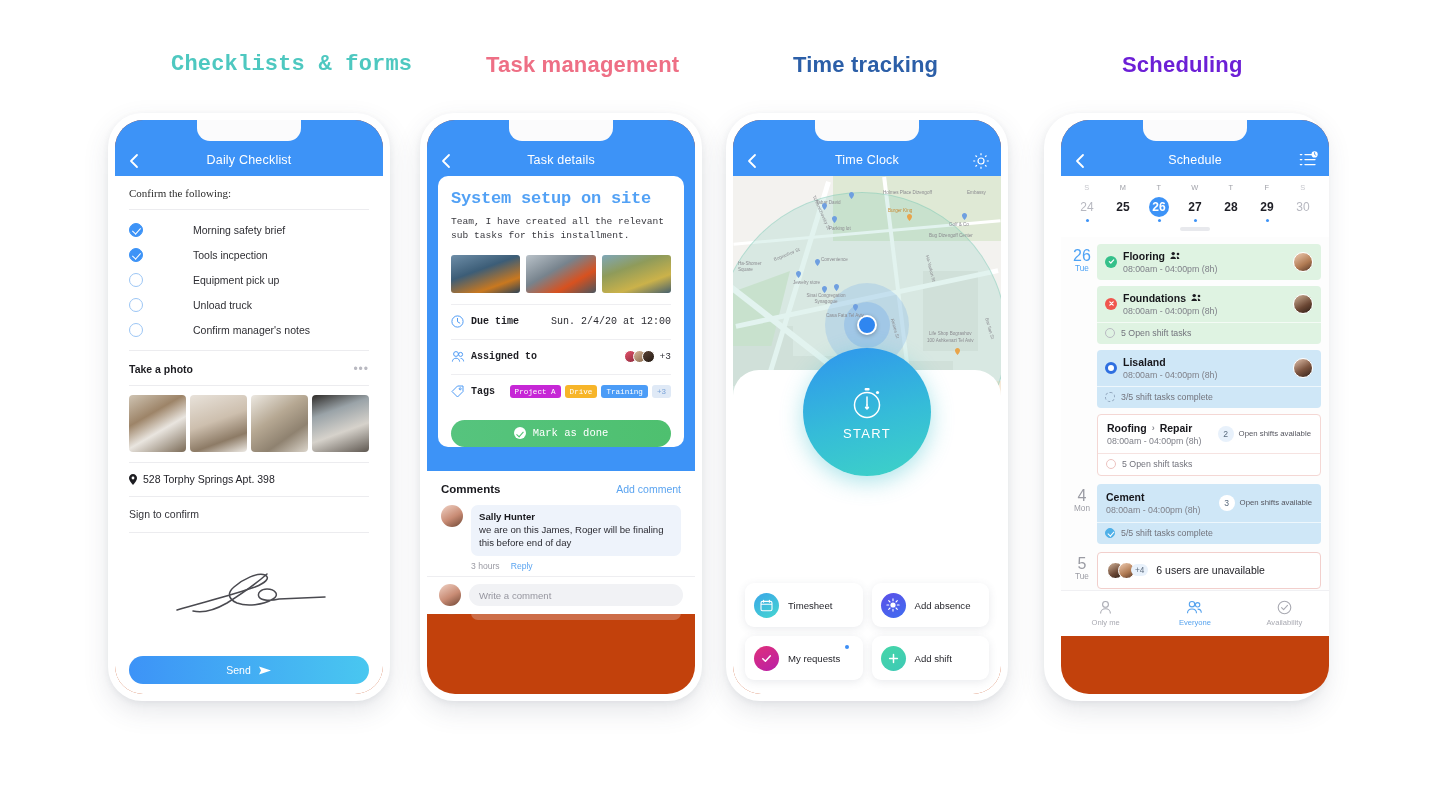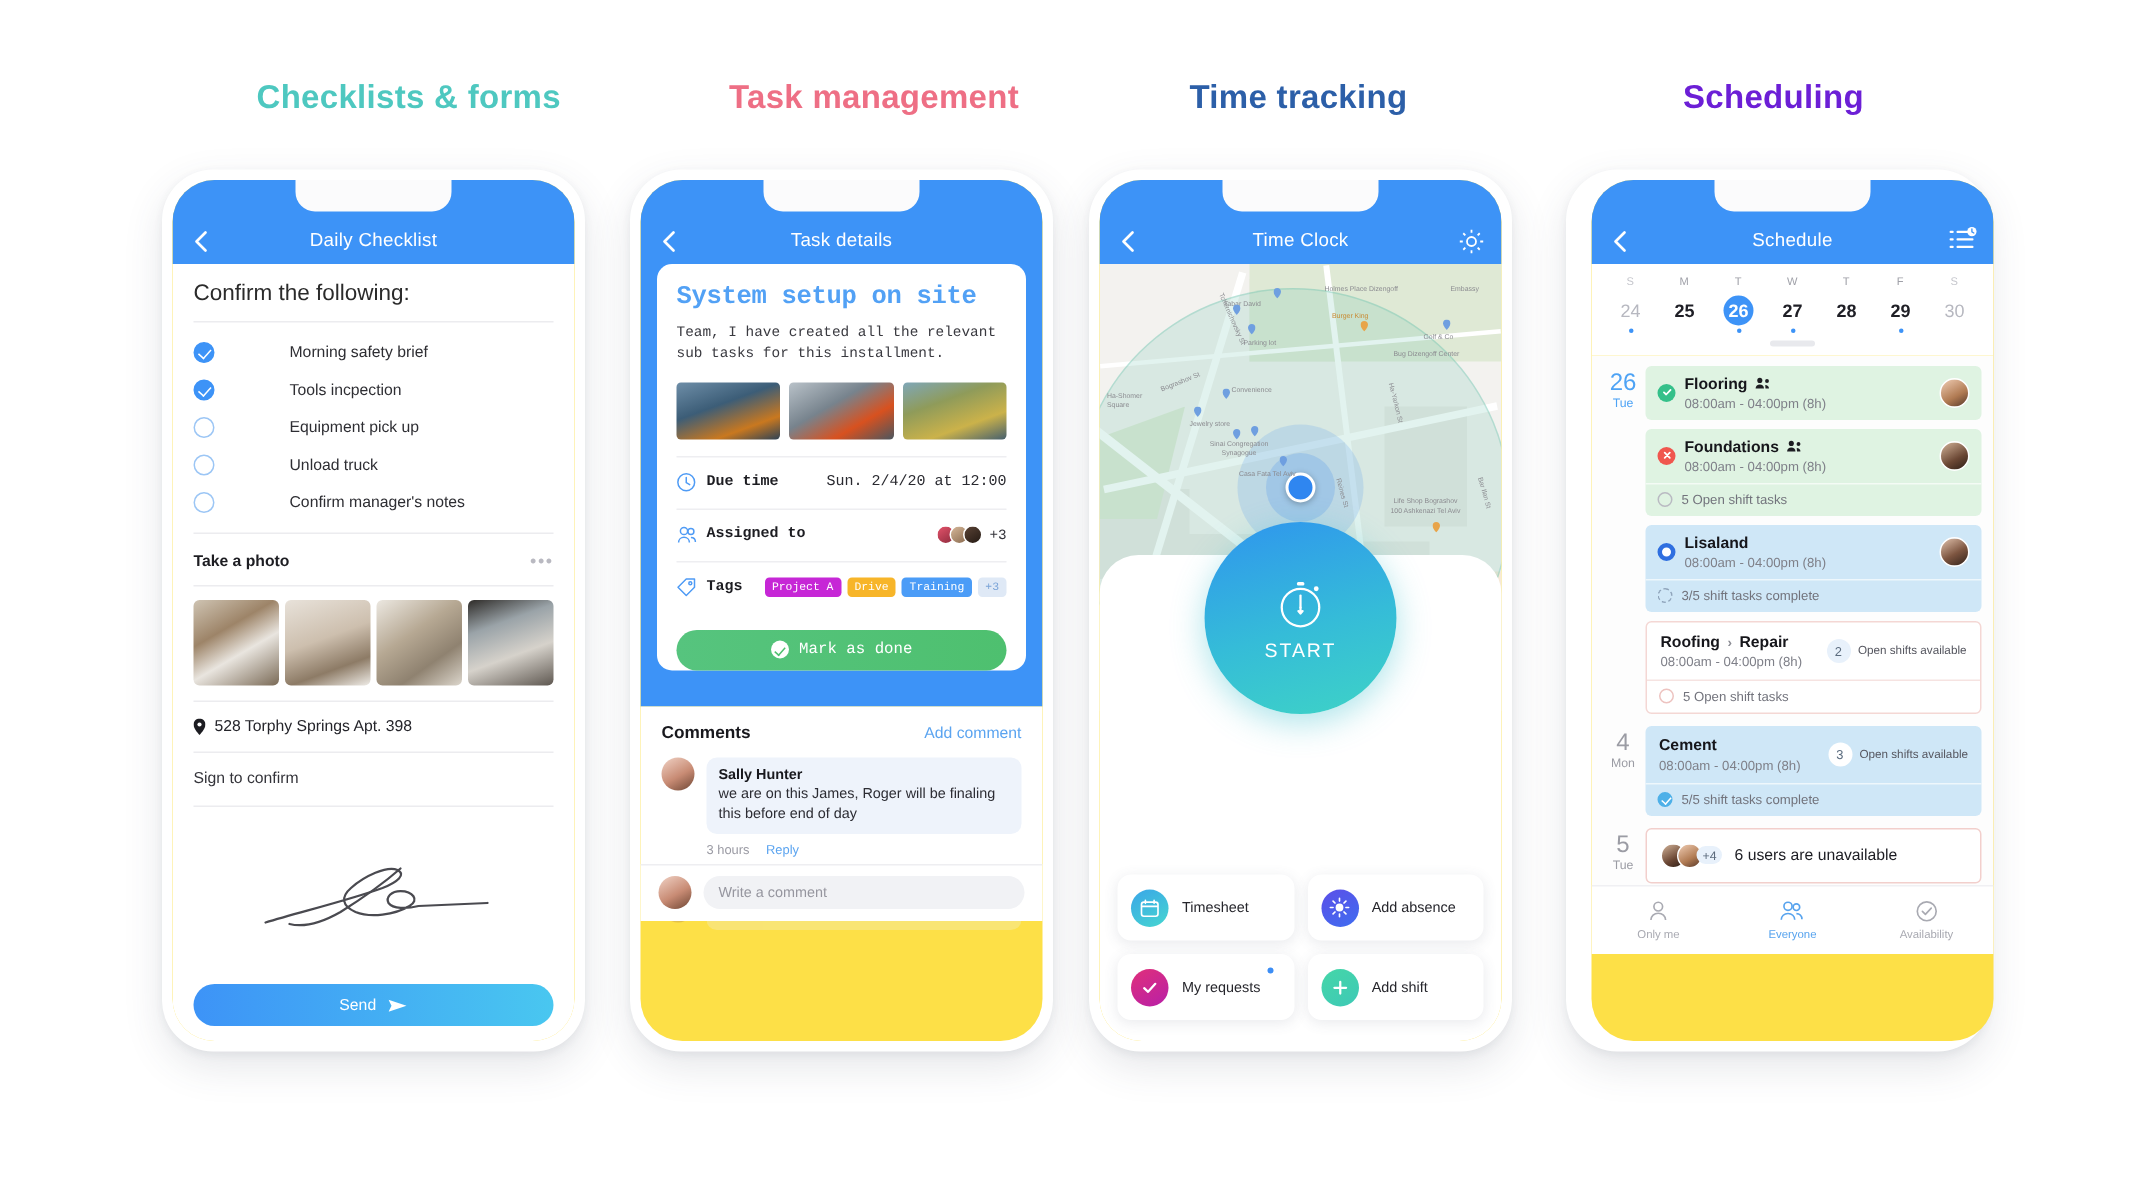--- a/index.html
+++ b/index.html
@@ -9,40 +9,40 @@
     font-family: "Liberation Sans", sans-serif;
     overflow: hidden;
   }
   .stage { position: relative; width: 1432px; height: 785px; background:#fff; }
 
   
   .sec-title {
     position: absolute; top: 52px; font-size: 22px; font-weight: 700;
     letter-spacing: .2px; white-space: nowrap;
   }
-  #t0 { left: 171px; color: #4ec8c0; }
+  #t0 { left: 171px; color: #4ec8c0; font-family: Liberation Mono, monospace; }
   #t1 { left: 486px; color: #ee6f85; }
   #t2 { left: 793px; color: #2c5fa8; }
   #t3 { left: 1122px; color: #6c1fd6; text-align: right; }
 
   
   .phone {
     position: absolute; top: 113px; width: 282px; height: 588px;
     background: #ffffff; border-radius: 34px;
     box-shadow: 0 10px 26px rgba(60,70,90,.13), 0 2px 6px rgba(60,70,90,.07);
     padding: 7px;
   }
   #p0 { left: 108px; }
   #p1 { left: 420px; }
   #p2 { left: 726px; }
   #p3 { left: 1044px; padding-left: 17px; }
 
   .screen {
     position: relative; width: 268px; height: 574px;
-    border-radius: 28px; overflow: hidden; background: #fde047;
+    border-radius: 28px; overflow: hidden; background: #c2410c;
   }
 
   .notch {
     position: absolute; left: 50%; transform: translateX(-50%); top: 0;
     width: 104px; height: 21px; background: #fbfbfc;
     border-bottom-left-radius: 13px; border-bottom-right-radius: 13px;
     z-index: 8;
   }
 
   .navbar {
@@ -52,21 +52,21 @@
   }
   .nav-title { color: #fff; font-size: 12.5px; font-weight: 400; letter-spacing:.2px; }
   .nav-back {
     position: absolute; left: 11px; bottom: 6px; width: 16px; height: 18px;
     color: #fff;
   }
   .nav-right { position: absolute; right: 10px; bottom: 5px; width: 20px; height: 20px; }
 
   
   .p1-body { background:#fff; height: 518px; position: relative; }
-  .sect-label { font-size: 15px; color:#2b2b2b; padding: 11px 14px 10px; }
+  .sect-label { font-size: 11px; color:#2b2b2b; padding: 11px 14px 10px; font-family: Liberation Serif, serif; }
   .divider { height:1px; background:#ececef; margin: 0 14px; }
   .chk-list { padding: 7px 14px 8px; }
   .chk-item { display:flex; align-items:center; height: 25px; }
   .chk-box {
     width: 14px; height: 14px; border-radius: 50%; flex: 0 0 14px;
     border: 1.4px solid #9cc6f5; margin-right: 10px; position: relative;
   }
   .chk-box.on { background:#3d93f7; border-color:#3d93f7; }
   .chk-box.on:after {
     content:""; position:absolute; left:4px; top:2.5px; width:4px; height:7px;

